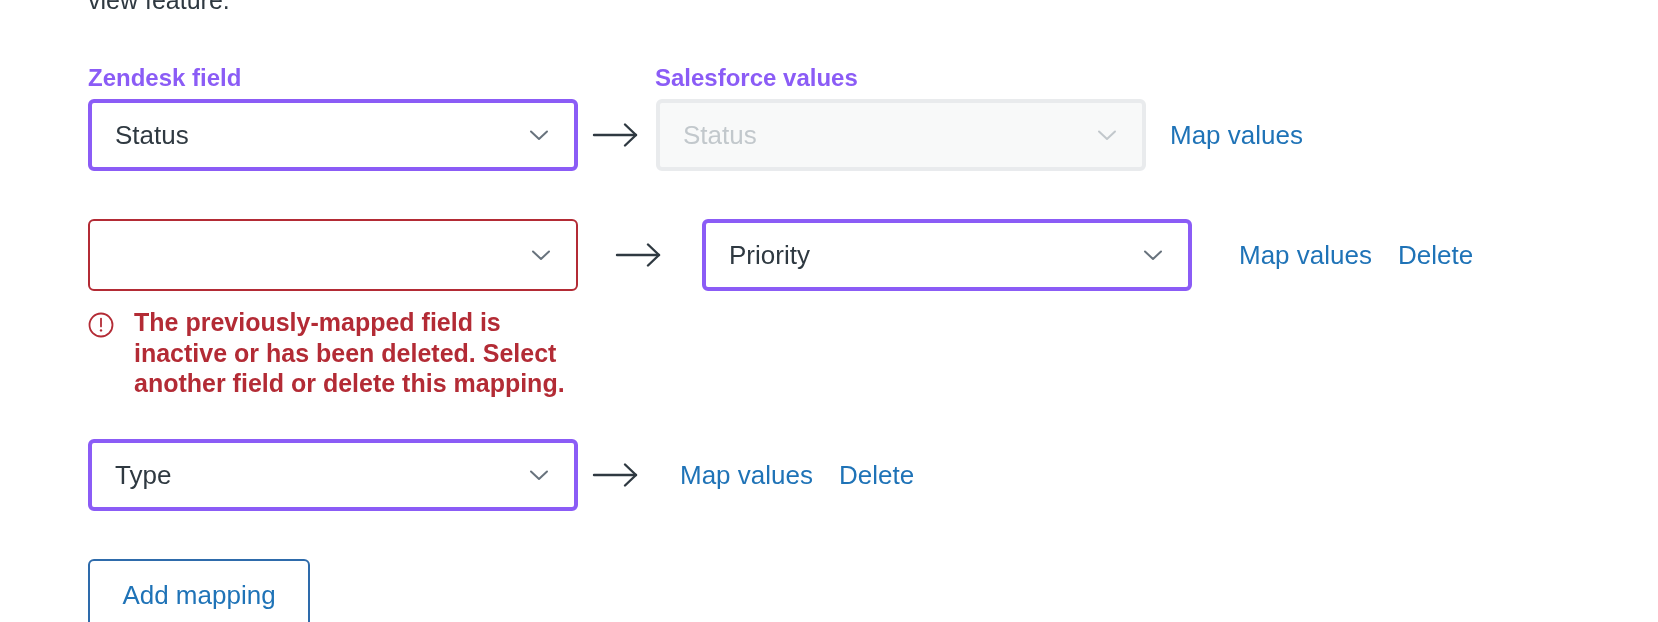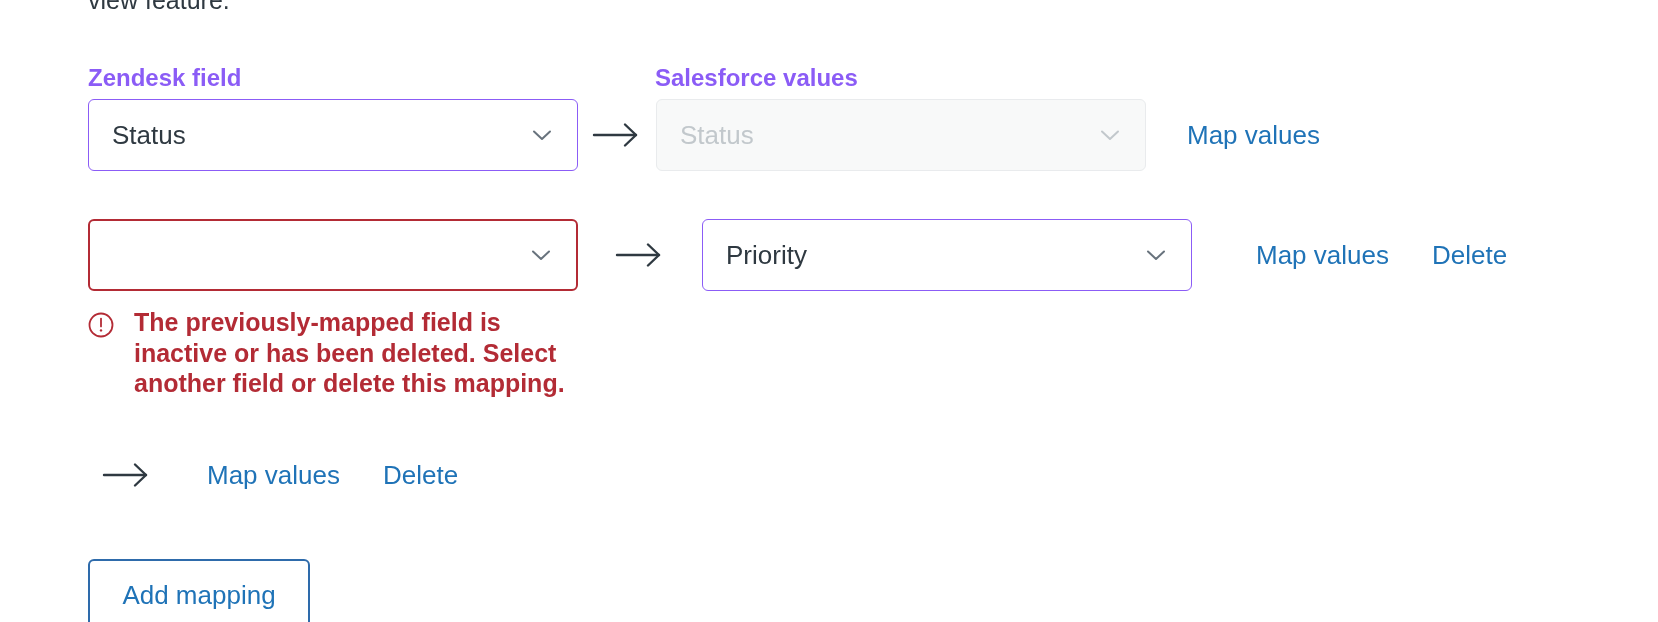--- a/index.html
+++ b/index.html
@@ -52,21 +52,21 @@
   }
   .row.r1 { top: 99px; }
   .row.r2 { top: 219px; gap: 23px; }
   .row.r3 { top: 439px; }
 
   
   .select {
     position: relative;
     width: 490px;
     height: 72px;
-    border: 1px solid #8b5cf6;
+    border: 4px solid #8b5cf6;
     border-radius: 6px;
     background: #ffffff;
     display: flex;
     align-items: center;
     padding: 0 56px 0 23px;
     font-size: 26px;
     line-height: 32px;
     color: #2f3941;
     cursor: pointer;
     user-select: none;
@@ -116,21 +116,20 @@
     margin-left: 24px;
     gap: 26px;
   }
   .link {
     font-size: 26px;
     line-height: 32px;
     color: #1f73b7;
     text-decoration: none;
     white-space: nowrap;
     cursor: pointer;
-    margin-left: 17px;
   }
 
   
   .error-msg {
     position: absolute;
     left: 88px;
     top: 307px;
     display: flex;
     align-items: flex-start;
     width: 510px;
@@ -249,20 +248,28 @@
     <svg width="26" height="26" viewBox="0 0 26 26" fill="none" xmlns="http://www.w3.org/2000/svg">
       <circle cx="13" cy="13" r="11.5" stroke="#b32b35" stroke-width="1.8"></circle>
       <path d="M13 6.6 V14.4" stroke="#b32b35" stroke-width="1.8" stroke-linecap="round"></path>
       <circle cx="13" cy="18.4" r="1.2" fill="#b32b35"></circle>
     </svg>
   </span>
   <span class="error-text">The previously-mapped field is inactive or has been deleted. Select another field or delete this mapping.</span>
 </div>
 
 <div class="row r3">
+  <div class="select">
+    <span class="value">Type</span>
+    <span class="chev">
+      <svg width="26" height="26" viewBox="0 0 26 26" fill="none" xmlns="http://www.w3.org/2000/svg">
+        <path d="M5 9.5 L13 17 L21 9.5" stroke="#68737d" stroke-width="2" stroke-linecap="round" stroke-linejoin="round"></path>
+      </svg>
+    </span>
+  </div>
 
   <div class="arrow">
     <svg width="50" height="30" viewBox="0 0 50 30" fill="none" xmlns="http://www.w3.org/2000/svg">
       <path d="M2 15 H44" stroke="#2f3941" stroke-width="2.4" stroke-linecap="round"></path>
       <path d="M33 4.5 L44 15 L33 25.5" stroke="#2f3941" stroke-width="2.4" stroke-linecap="round" stroke-linejoin="round"></path>
     </svg>
   </div>
 
 
   <div class="actions">

